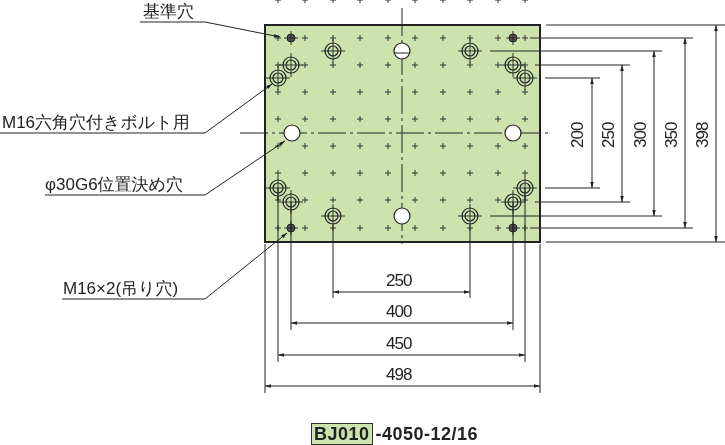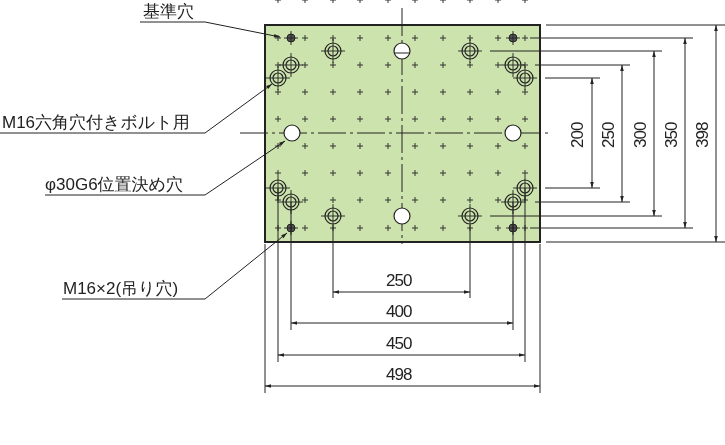--- a/index.html
+++ b/index.html
@@ -146,13 +146,15 @@
     <path d="M716,25 V242" marker-start="url(#arr)" marker-end="url(#arr)"></path>
   </g>
   <text class="dim" transform="translate(583,148) rotate(-90)">200</text>
   <text class="dim" transform="translate(614,148) rotate(-90)">250</text>
   <text class="dim" transform="translate(646,148) rotate(-90)">300</text>
   <text class="dim" transform="translate(677,148) rotate(-90)">350</text>
   <text class="dim" transform="translate(708,148) rotate(-90)">398</text>
 </svg>
 
 <div class="part">
+  <span class="series">BJ010</span>
+  <span class="suffix">-4050-12/16</span>
 </div>
 
 </body></html>

